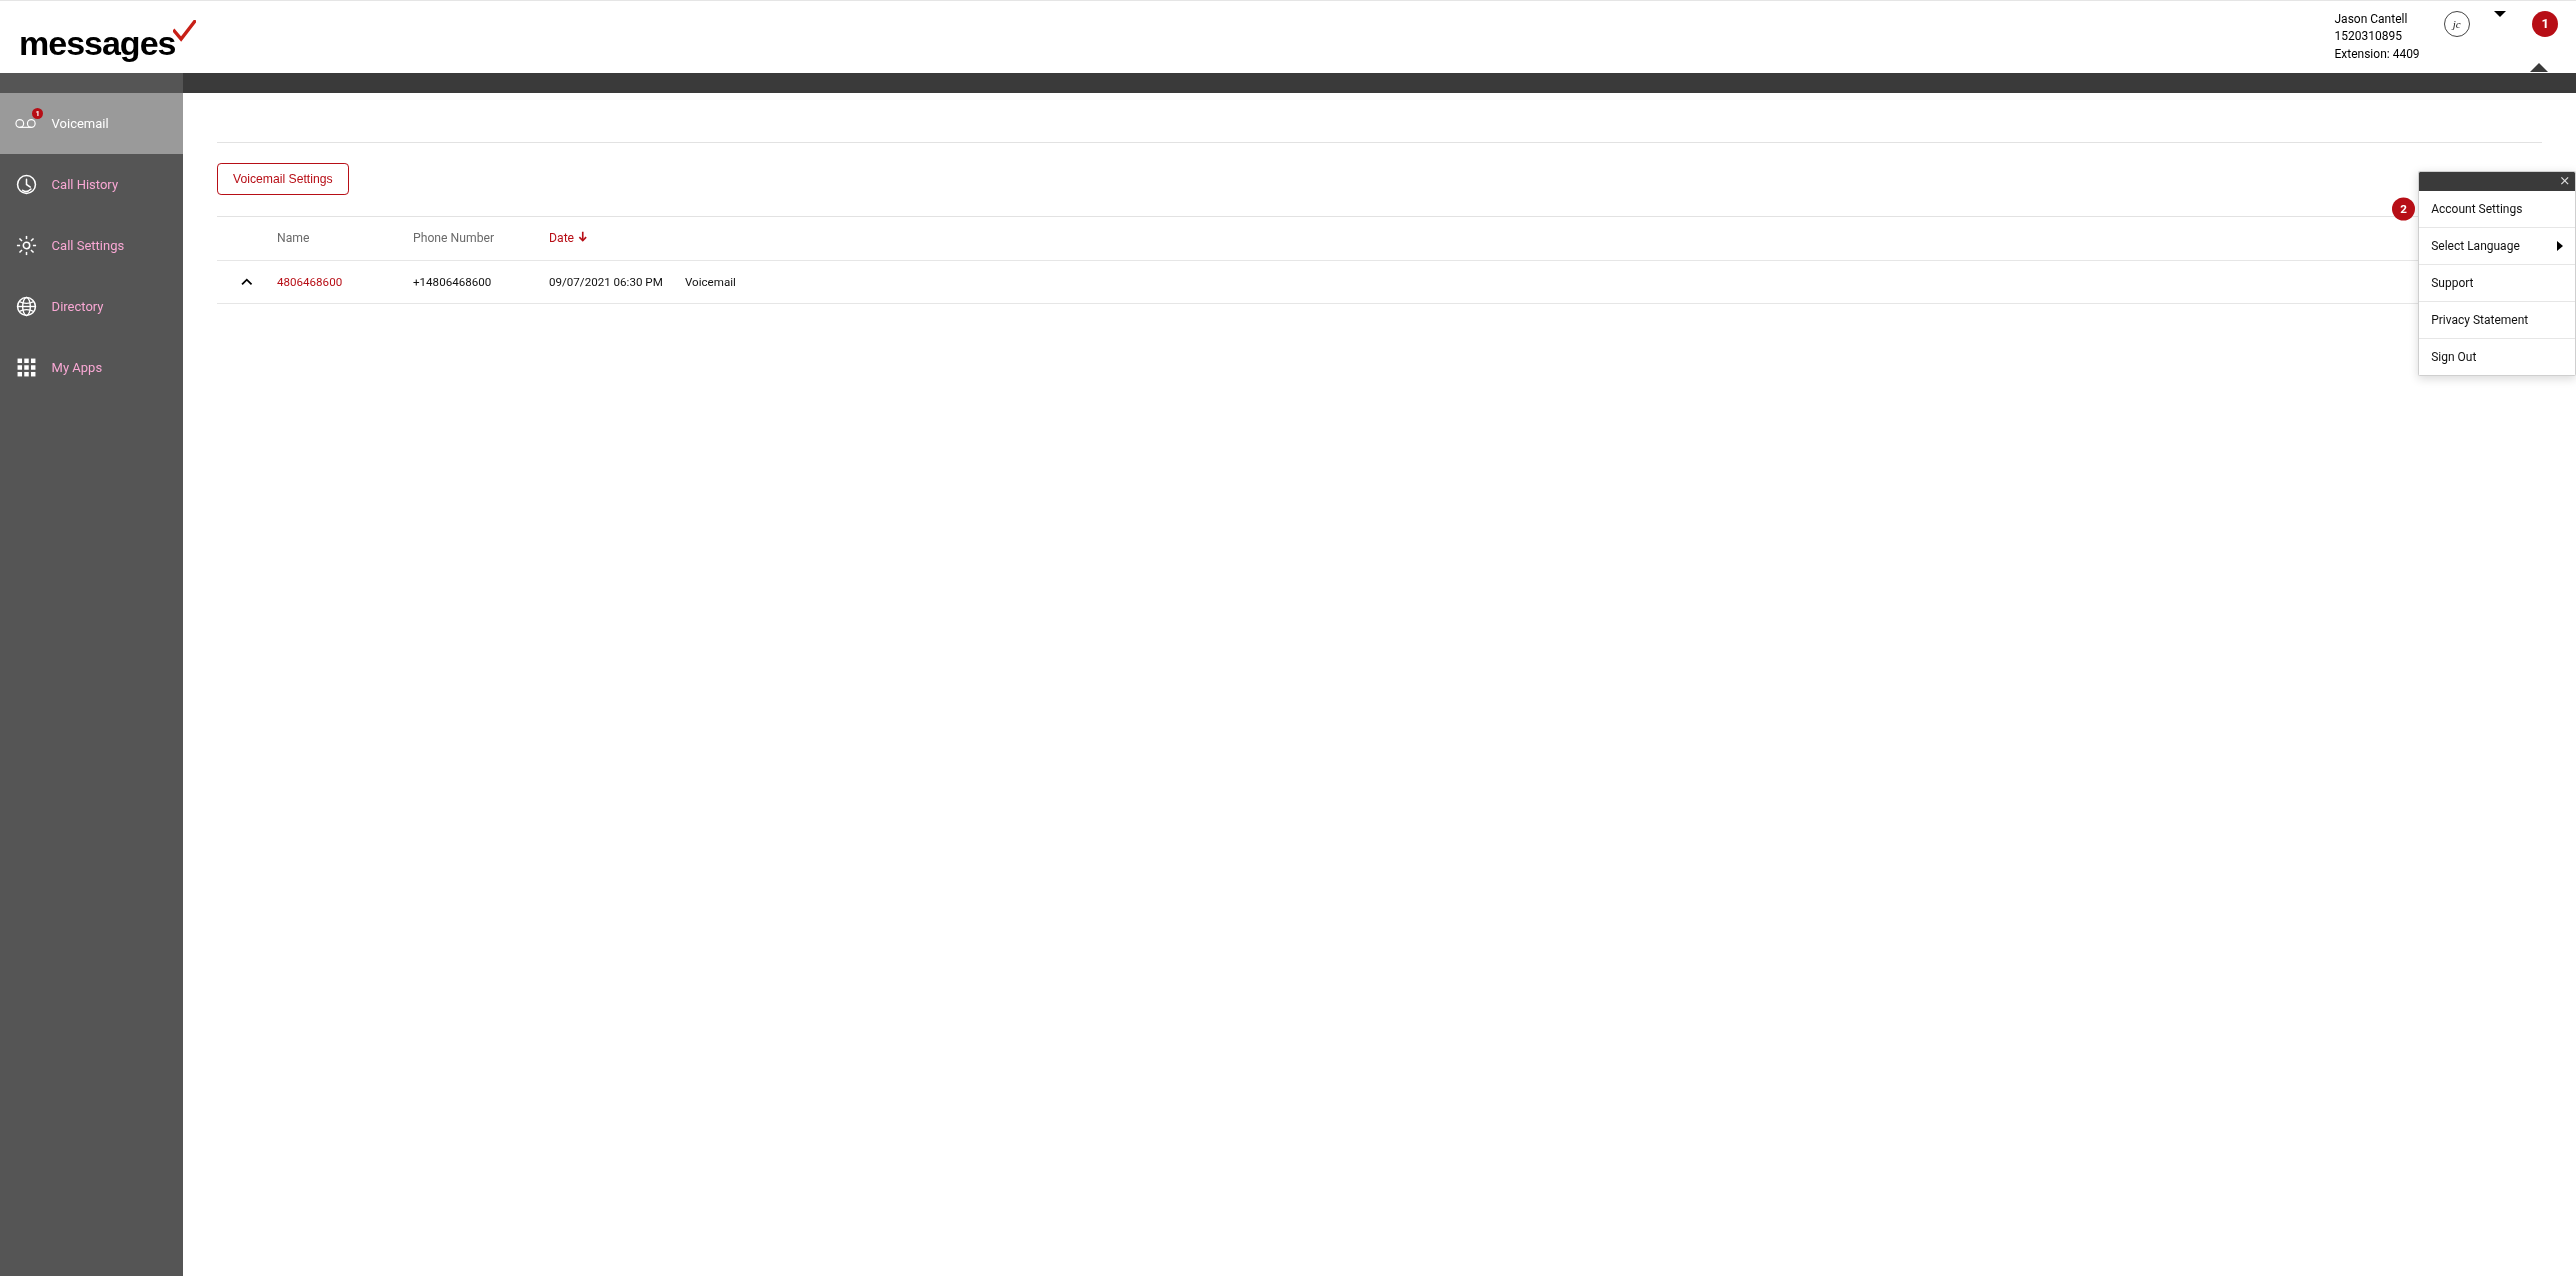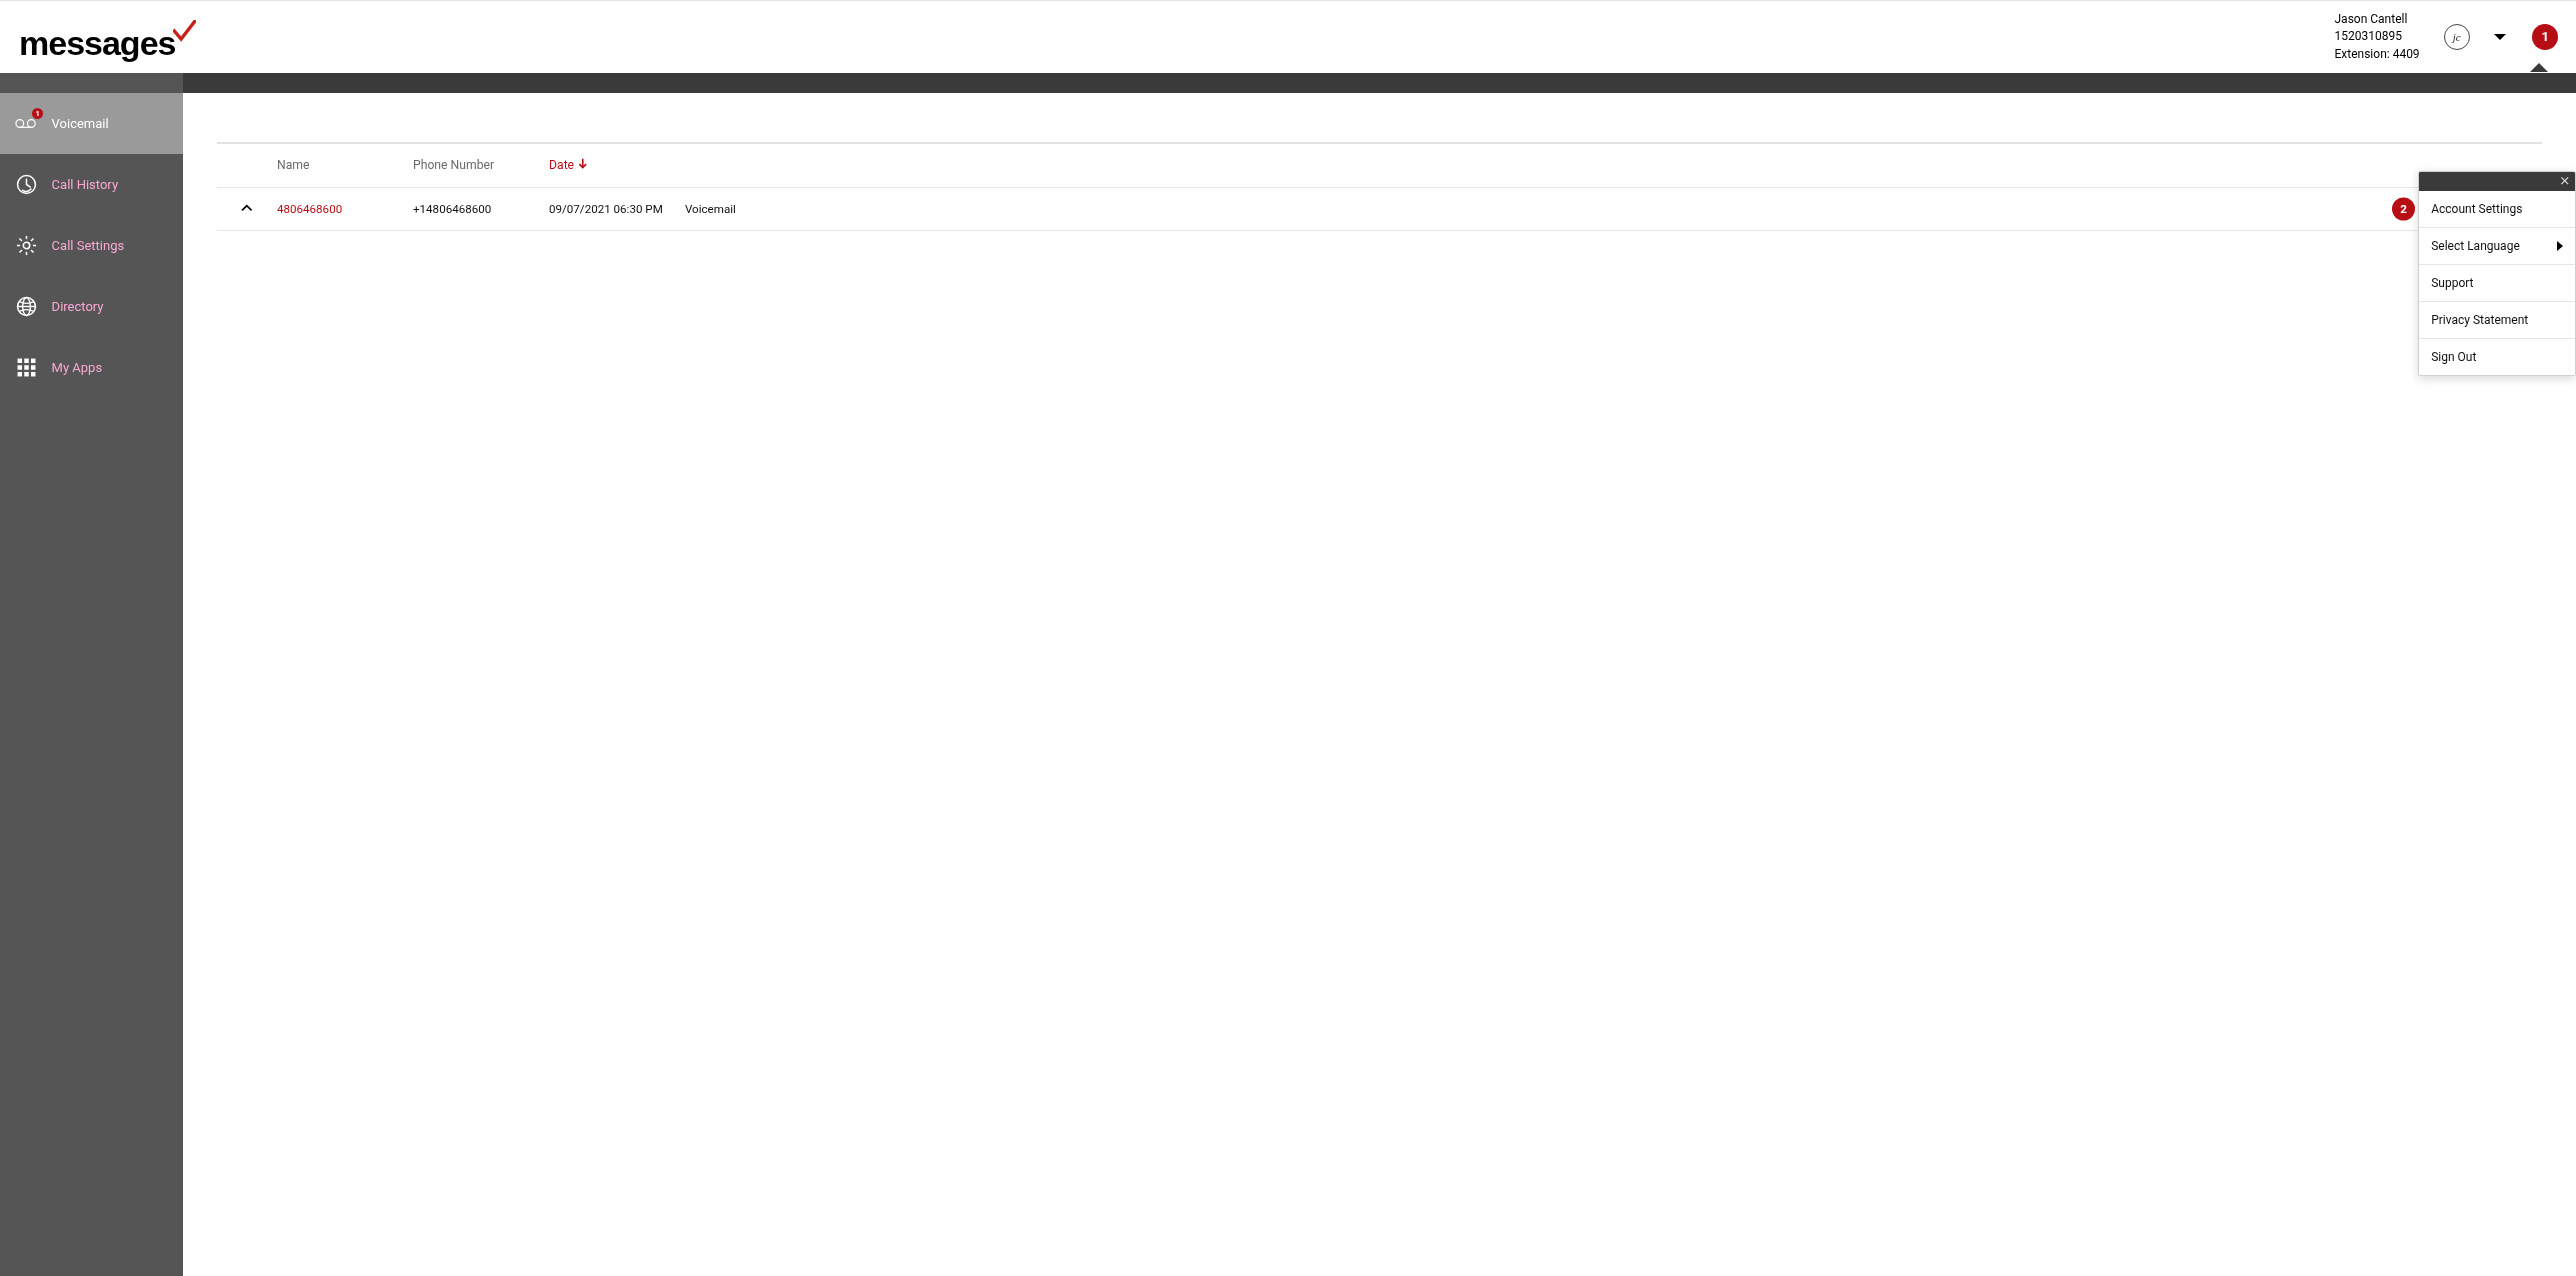--- a/index.html
+++ b/index.html
@@ -19,21 +19,21 @@
     .logo {
       display: flex; align-items: flex-end;
       font-weight: 800; font-size: 34px; letter-spacing: -1px;
       color: #000;
       font-family: "Helvetica Neue", Arial, sans-serif;
     }
     .logo .check {
       display: inline-block; margin-left: -2.7px; margin-bottom: 12.2px;
     }
     .spacer { flex: 1; }
-    .user-block { display: flex; align-items: center; gap: 24px; margin-right: 4.1px; margin-left: 8px;}
+    .user-block { display: flex; gap: 24px; margin-right: 4.1px; margin-left: 8px;}
     .user-info { text-align: left; line-height: 1.45; color: #000; font-size: 12px;}
     .user-info .name { font-weight: 400; }
     .avatar {
       width: 26px; height: 26px; border: 1px solid #444; border-radius: 50%;
       display: flex; align-items: center; justify-content: center;
       font-style: italic; font-family: Georgia, serif; font-size: 11px; color: #222;
     }
     .caret-down {
       width: 0; height: 0; border-left: 6.1px solid transparent; border-right: 6.1px solid transparent;
       border-top: 6.8px solid #000; cursor: pointer;
@@ -229,20 +229,24 @@
         </svg>
       </span>
       <span>My Apps</span>
     </div>
   </aside>
 
   <main class="content">
 
     <div class="inner-block">
       <div class="hr"></div>
+      <div class="row-actions">
+        <button class="btn-outline">Voicemail Settings</button>
+        <span class="more-options">More O</span>
+      </div>
       <div class="hr"></div>
 
       <div class="table">
         <div class="thead">
           <div></div>
           <div class="th">
               <span>Name</span>
             </div>
           <div class="th">
               <span>Phone Number</span>

